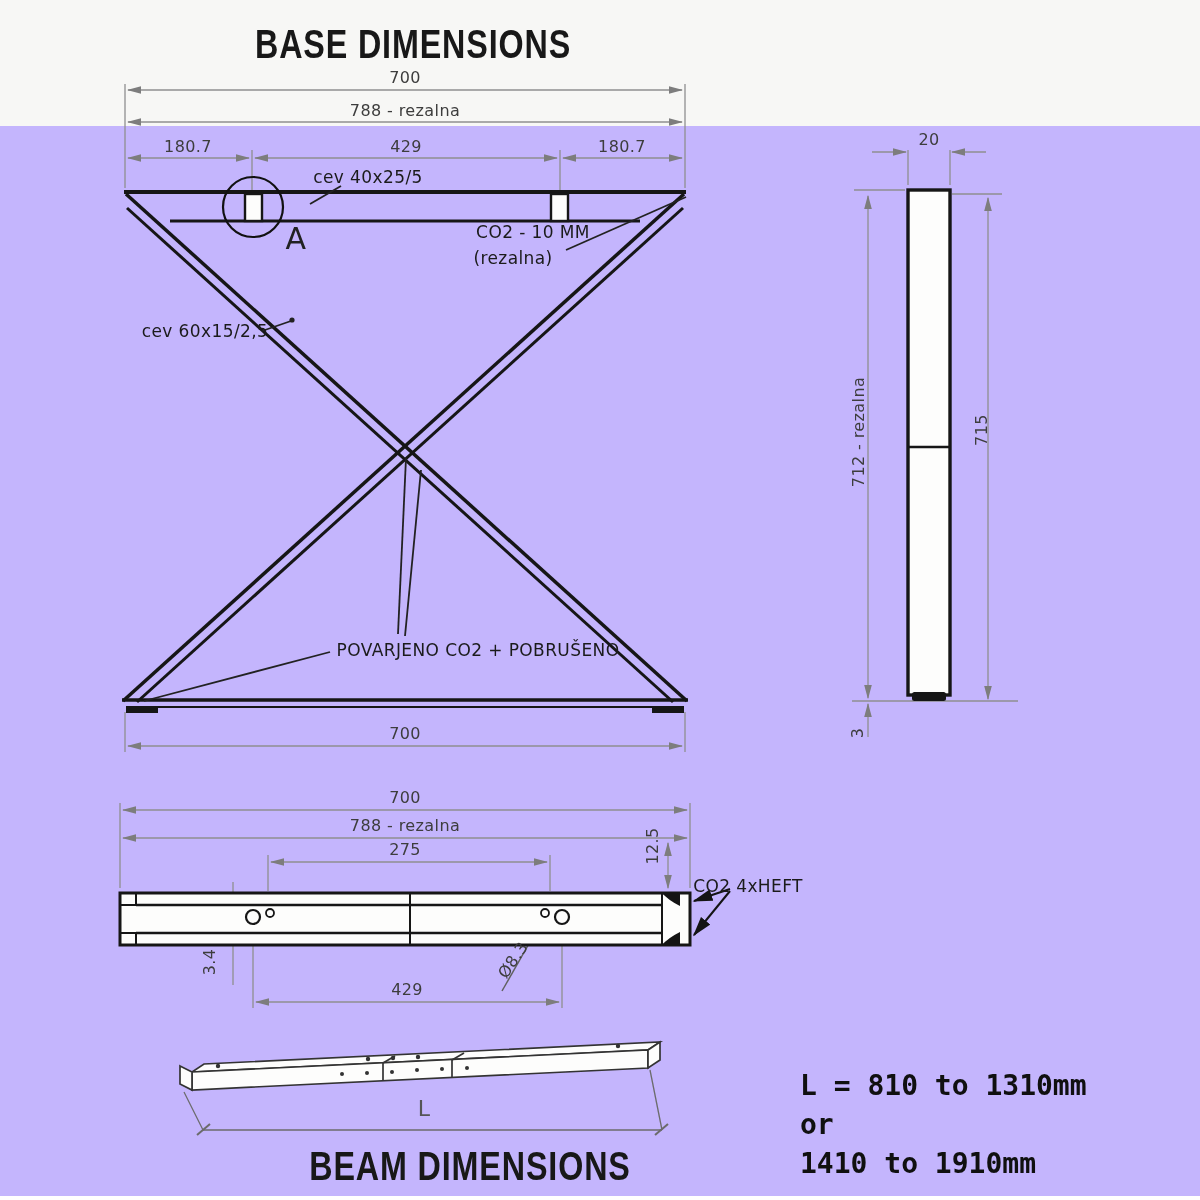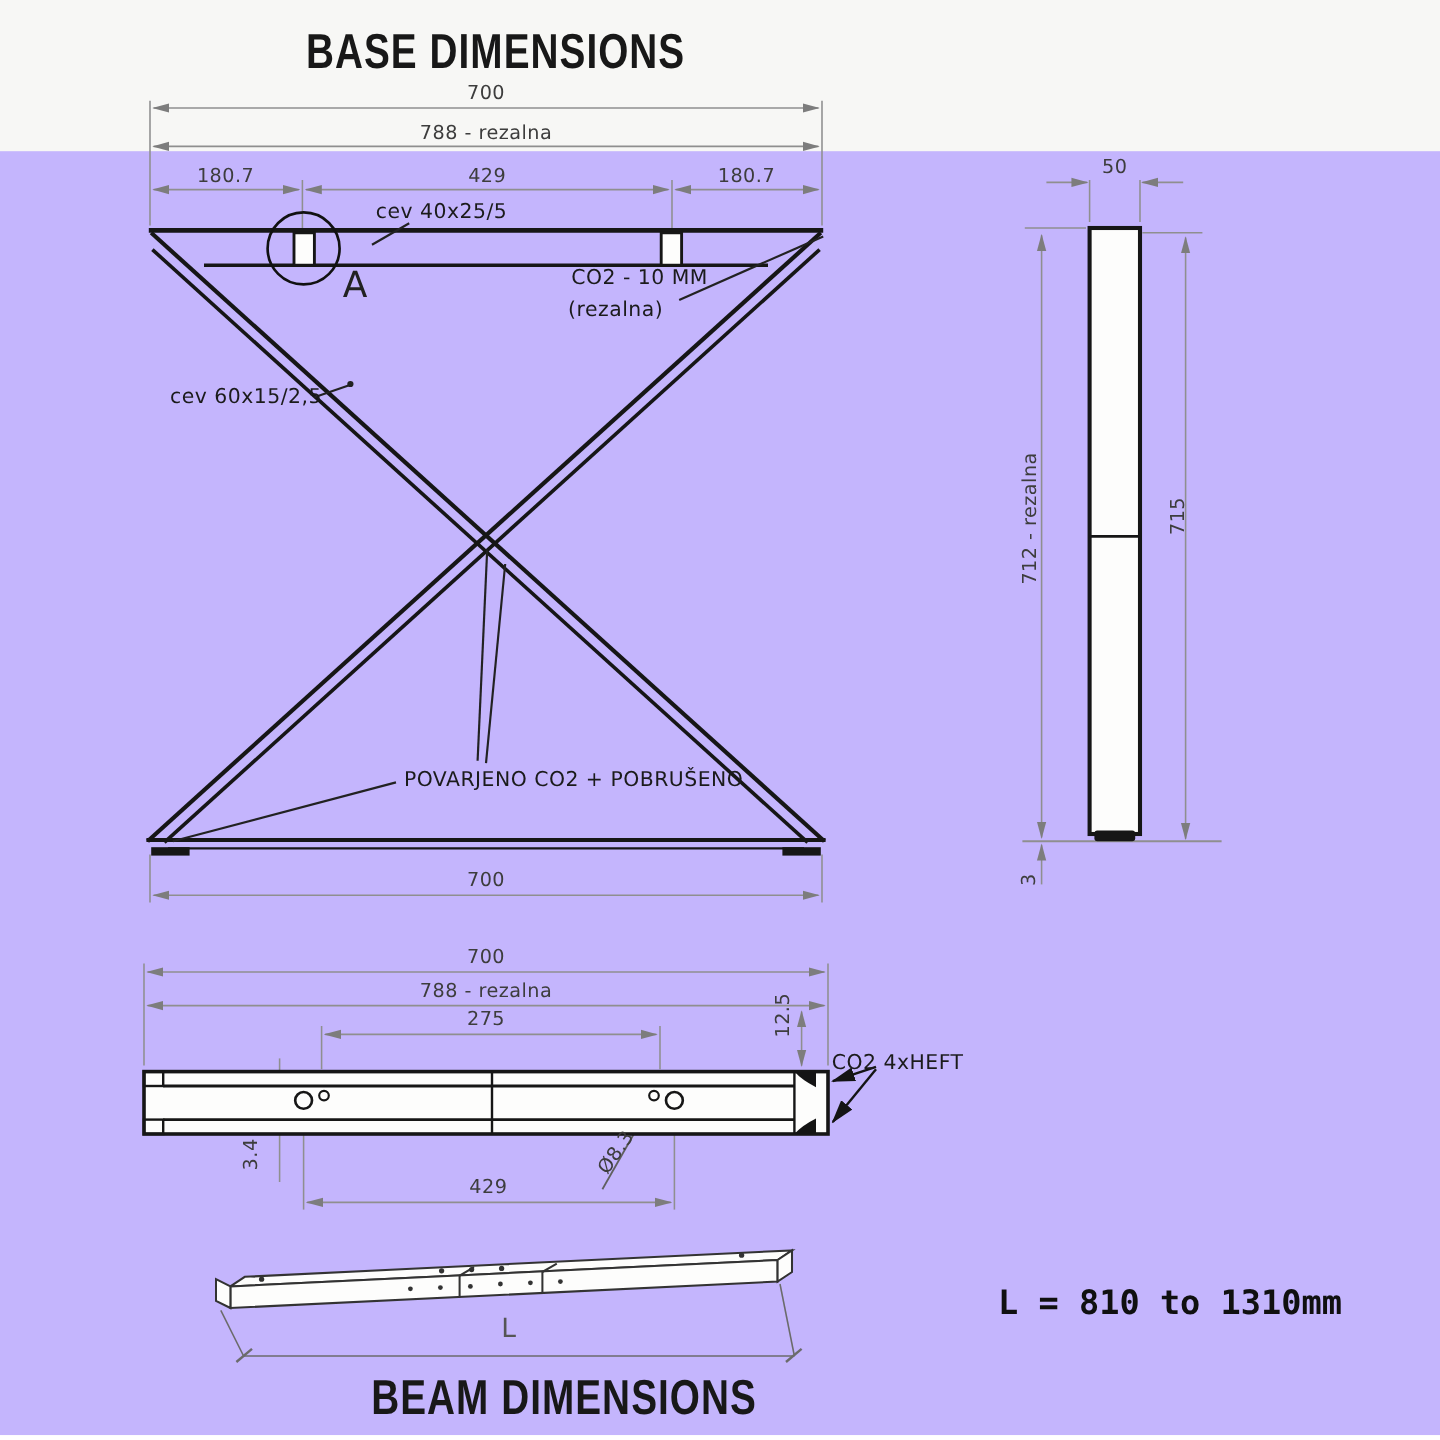--- a/index.html
+++ b/index.html
@@ -8,21 +8,21 @@
   .band{position:absolute;left:0;top:0;width:1200px;height:126px;background:#f7f7f5;}
   svg.draw{position:absolute;left:0;top:0;}
   .t{position:absolute;transform:translate(-50%,-50%);white-space:nowrap;
      font-size:16px;color:#3d3d3d;letter-spacing:.4px;}
   .lbl{font-size:17px;color:#1b1b1b;}
   .big{font-size:30px;color:#222;}
   .rot{transform:translate(-50%,-50%) rotate(-90deg);}
   .rot55{transform:translate(-50%,-50%) rotate(-55deg);}
   .title{font-family:"Liberation Sans",sans-serif;font-weight:700;font-size:38px;color:#181818;
          letter-spacing:1px;transform:translate(-50%,-50%) scale(.85,1.08);}
-  .mono{position:absolute;left:800px;top:1066px;width:350px;text-align:center;
+  .mono{position:absolute;left:800px;top:1066px;width:350px;text-align:left;
         font-family:"DejaVu Sans Mono",monospace;font-weight:600;font-size:28px;
         line-height:39px;color:#101010;}
   .mono div{white-space:nowrap;}
 </style>
 </head>
 <body>
 
 <div class="page">
   <div class="band"></div>
 
@@ -180,34 +180,36 @@
   <div class="t" style="left:406px;top:146px">429</div>
   <div class="t" style="left:622px;top:146px">180.7</div>
   <div class="t lbl" style="left:368px;top:177px">cev 40x25/5</div>
   <div class="t big" style="left:296px;top:238px">A</div>
   <div class="t lbl" style="left:533px;top:232px">CO2 - 10 MM</div>
   <div class="t lbl" style="left:513px;top:258px">(rezalna)</div>
   <div class="t lbl" style="left:205px;top:331px">cev 60x15/2,5</div>
   <div class="t lbl" style="left:478px;top:650px">POVARJENO CO2 + POBRUŠENO</div>
   <div class="t" style="left:405px;top:733px">700</div>
 
-  <div class="t" style="left:929px;top:139px">50</div>
+  <div class="t" style="left:929px;top:139px">20</div>
   <div class="t rot" style="left:858px;top:432px">712 - rezalna</div>
   <div class="t rot" style="left:981px;top:430px">715</div>
   <div class="t rot" style="left:857px;top:733px">3</div>
 
   <div class="t" style="left:405px;top:797px">700</div>
   <div class="t" style="left:405px;top:825px">788 - rezalna</div>
   <div class="t" style="left:405px;top:849px">275</div>
   <div class="t rot" style="left:652px;top:846px">12.5</div>
   <div class="t rot" style="left:209px;top:962px">3.4</div>
   <div class="t" style="left:407px;top:989px">429</div>
   <div class="t rot55" style="left:513px;top:960px">Ø8.3</div>
   <div class="t lbl" style="left:748px;top:886px">CO2 4xHEFT</div>
 
   <div class="t" style="left:424px;top:1108px;font-size:22px;color:#555">L</div>
 
   <div class="t title" style="left:470px;top:1166px">BEAM DIMENSIONS</div>
 
   <div class="mono">
     <div>L = 810 to 1310mm</div>
+    <div>or</div>
+    <div>1410 to 1910mm</div>
   </div>
 </div>
 
 </body></html>

